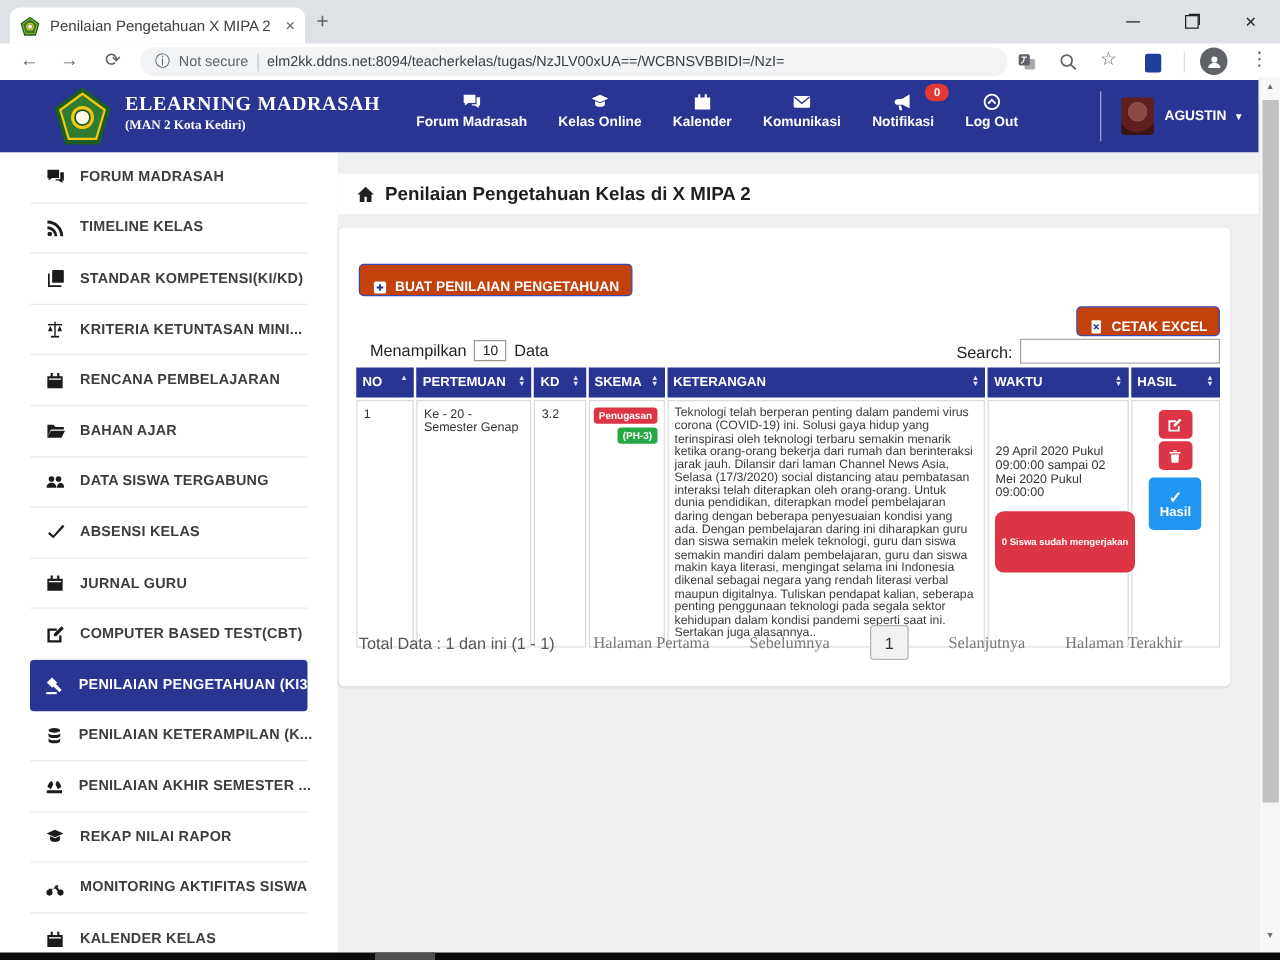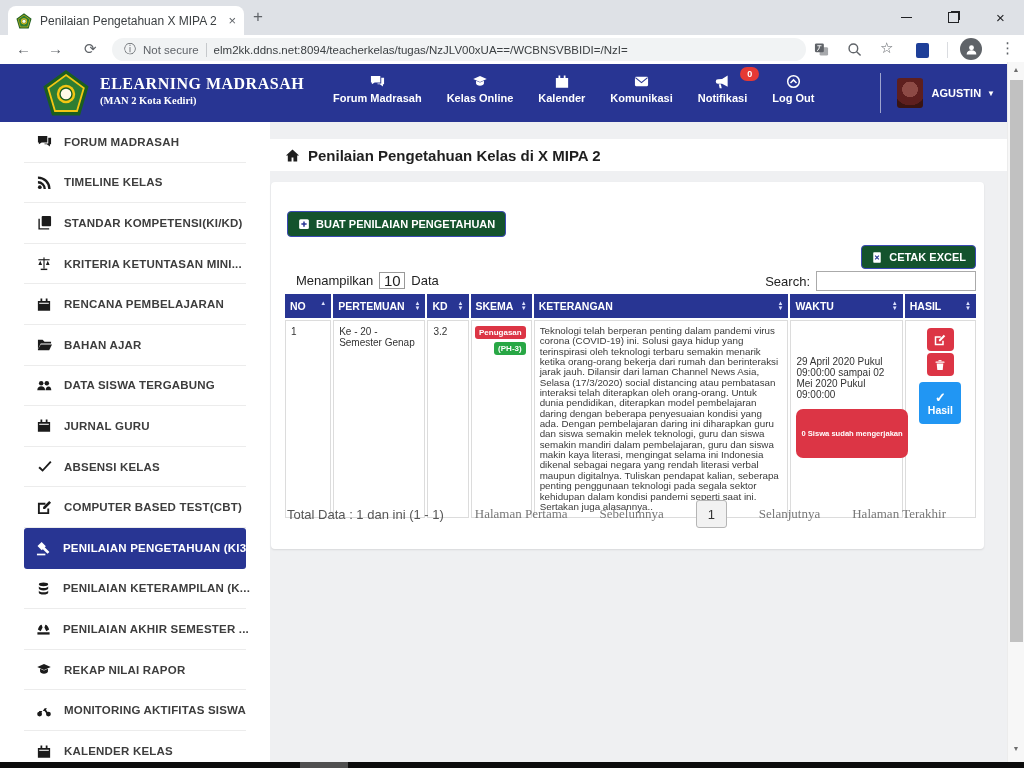--- a/index.html
+++ b/index.html
@@ -64,26 +64,26 @@
 
   
   .content{position:absolute;top:122px;left:270px;width:737px;height:640px;background:#eff0f2;}
   .titleband{position:absolute;top:17px;left:0;right:0;height:32px;background:#fff;display:flex;
              align-items:center;gap:8px;padding-left:15px;}
   .home-ic{color:#1f1f1f;}
   .page-title{font-size:15px;font-weight:bold;color:#1f1f1f;}
 
   .card{position:absolute;top:60px;left:1px;width:713px;height:367px;background:#fff;border-radius:4px;
         box-shadow:0 1px 2px rgba(0,0,0,.1);}
-  .btn{display:inline-flex;align-items:center;gap:6px;background:#14532d;color:#fff;font-weight:bold;
+  .btn{display:inline-flex;align-items:flex-end;gap:6px;background:#c2410c;color:#fff;font-weight:bold;
        border:1px solid #3b49b5;border-radius:4px;cursor:pointer;}
   .btn-create{position:absolute;left:16px;top:29px;height:26px;padding:0 10px;font-size:11px;box-sizing:border-box;}
   .btn-excel{position:absolute;right:8px;top:63px;height:24px;padding:0 9px;font-size:11px;box-sizing:border-box;}
   .show-row{position:absolute;left:25px;top:90px;display:flex;align-items:center;gap:6px;font-size:13px;color:#222;}
-  .show-input{width:24px;height:15px;border:1px solid #999;font-size:15px;text-align:center;padding:0;color:#222;}
+  .show-input{width:24px;height:15px;border:1px solid #999;font-size:11px;text-align:center;padding:0;color:#222;}
   .search-row{position:absolute;right:8px;top:89px;display:flex;align-items:center;gap:6px;font-size:13px;color:#222;}
   .search-input{width:152px;height:18px;border:1px solid #aaa;padding:0 3px;font-size:12px;}
 
   .table-wrap{position:absolute;left:12px;top:110px;width:695px;}
   table.dt{table-layout:fixed;border-collapse:separate;border-spacing:2px;width:695px;}
   .dt th{background:#283593;color:#fff;font-size:10.5px;font-weight:bold;padding:6px 5px;text-align:left;}
   .hcell{display:flex;align-items:center;justify-content:space-between;gap:2px;}
   .sort{display:flex;flex-direction:column;font-size:6px;line-height:5px;color:#dfe3ff;}
   .sort-single{font-size:6px;color:#dfe3ff;align-self:flex-start;}
   .dt td{border:1px solid #dcdcdc;background:#fff;vertical-align:top;padding:5px;font-size:10px;color:#333;}
@@ -408,33 +408,33 @@
     <div class="side-item">
       <span class="sicon">
           <svg width="16" height="15" fill="currentColor">
             <use href="#i-users"></use>
           </svg>
         </span>
       <span class="slabel">DATA SISWA TERGABUNG</span>
     </div>
     <div class="side-item">
       <span class="sicon">
+          <svg width="15" height="15" fill="currentColor">
+            <use href="#i-check"></use>
+          </svg>
+        </span>
+      <span class="slabel">ABSENSI KELAS</span>
+    </div>
+    <div class="side-item">
+      <span class="sicon">
           <svg width="14" height="15" fill="currentColor">
             <use href="#i-cal"></use>
           </svg>
         </span>
       <span class="slabel">JURNAL GURU</span>
-    </div>
-    <div class="side-item">
-      <span class="sicon">
-          <svg width="15" height="15" fill="currentColor">
-            <use href="#i-check"></use>
-          </svg>
-        </span>
-      <span class="slabel">ABSENSI KELAS</span>
     </div>
     <div class="side-item">
       <span class="sicon">
           <svg width="15" height="15" fill="currentColor">
             <use href="#i-editsq"></use>
           </svg>
         </span>
       <span class="slabel">COMPUTER BASED TEST(CBT)</span>
     </div>
     <div class="side-item active">

